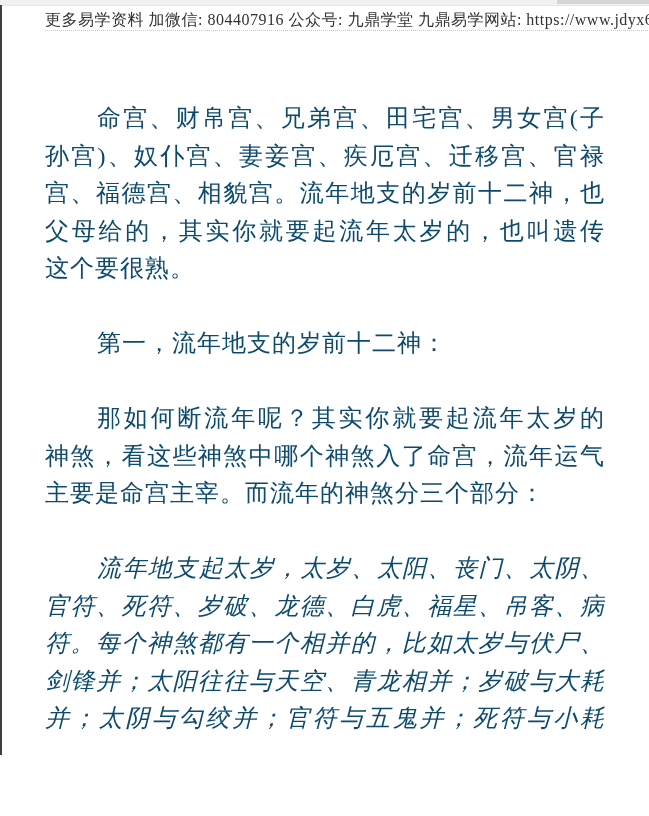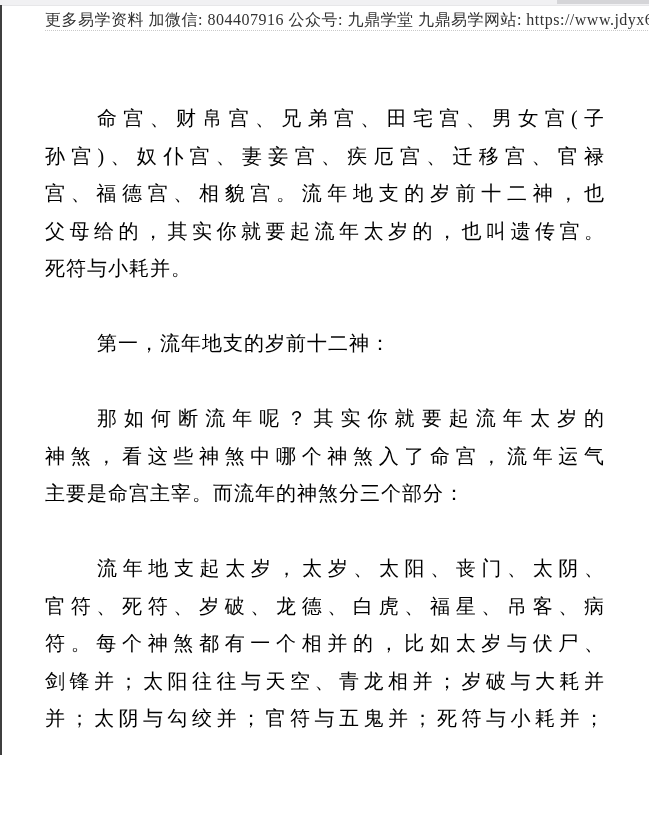--- a/index.html
+++ b/index.html
@@ -35,24 +35,24 @@
   .header-note .underlined {
     border-bottom: 1px dotted #c9c9c9;
     padding-bottom: 2px;
   }
 
   
   .doc-body {
     position: absolute; left: 45px; top: 100px; width: 560px;
   }
   .para { margin: 0 0 37.5px 0; padding: 0; }
-  .para:last-child { margin-bottom: 3px; }
+  .para:last-child { margin-bottom: 3px; font-style: italic; }
   .line {
     height: 37.5px; line-height: 37.5px;
-    font-size: 20px; color: #000000;
+    font-size: 24px; color: #0c4a6e;
     letter-spacing: 1px;
     text-align: justify;
     text-align-last: justify;
     overflow: hidden;
   }
   .line.indent { padding-left: 52px; }
   .line.natural { text-align-last: left; }
 </style>
 </head>
 <body>
@@ -69,21 +69,21 @@
     <span class="underlined">更多易学资料 加微信: 804407916 公众号: 九鼎学堂 九鼎易学网站: https://www.jdyx6.com/</span>
   </div>
 
   <div class="doc-body">
 
     <div class="para">
       <div class="line indent">命宫、财帛宫、兄弟宫、田宅宫、男女宫(子</div>
       <div class="line">孙宫)、奴仆宫、妻妾宫、疾厄宫、迁移宫、官禄</div>
       <div class="line">宫、福德宫、相貌宫。流年地支的岁前十二神，也</div>
       <div class="line">父母给的，其实你就要起流年太岁的，也叫遗传宫。</div>
-      <div class="line natural">死符与小耗并。</div>
+      <div class="line natural">这个要很熟。</div>
     </div>
 
     <div class="para">
       <div class="line indent natural">第一，流年地支的岁前十二神：</div>
     </div>
 
     <div class="para">
       <div class="line indent">那如何断流年呢？其实你就要起流年太岁的</div>
       <div class="line">神煞，看这些神煞中哪个神煞入了命宫，流年运气</div>
       <div class="line natural">主要是命宫主宰。而流年的神煞分三个部分：</div>

